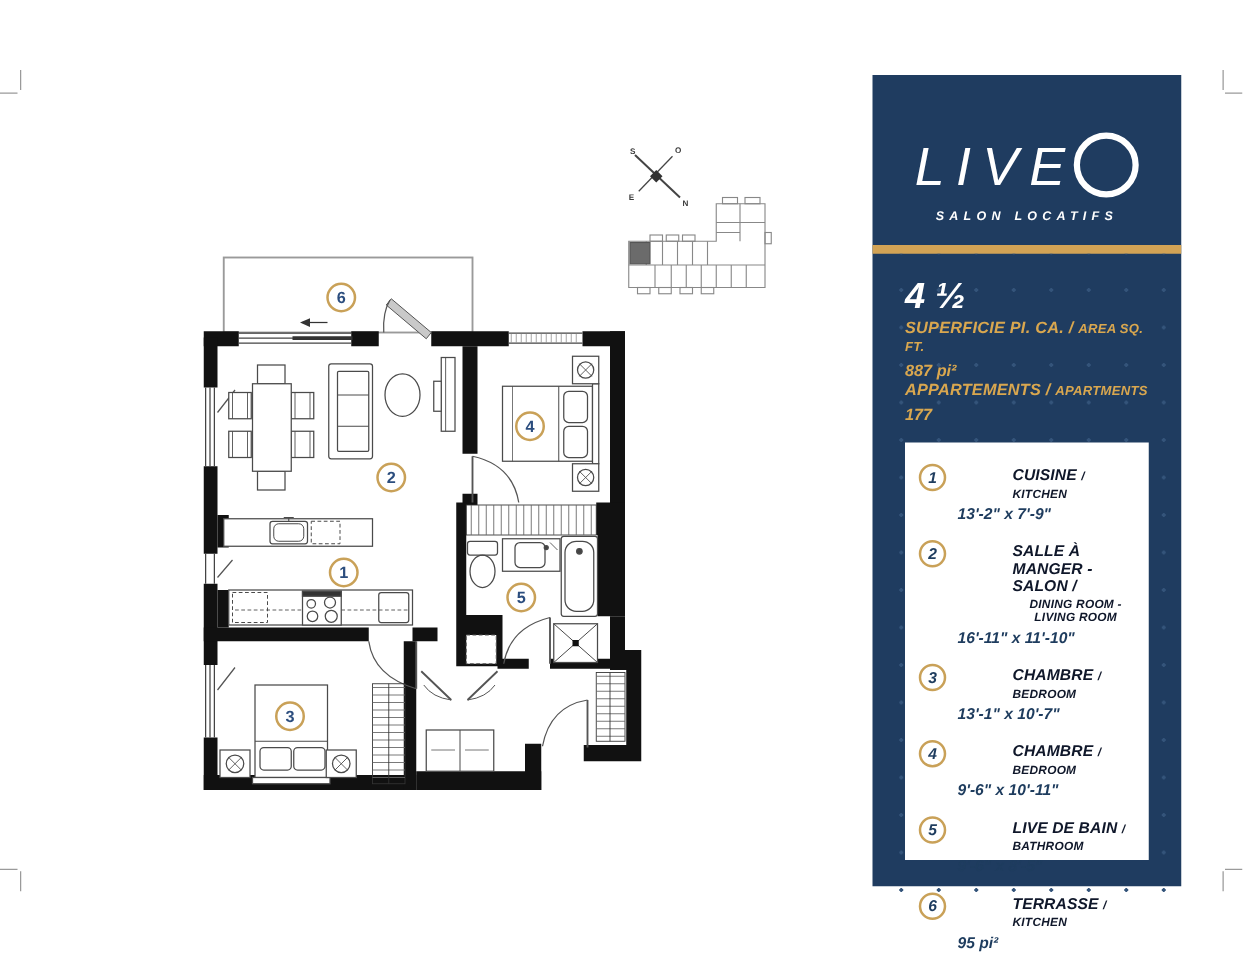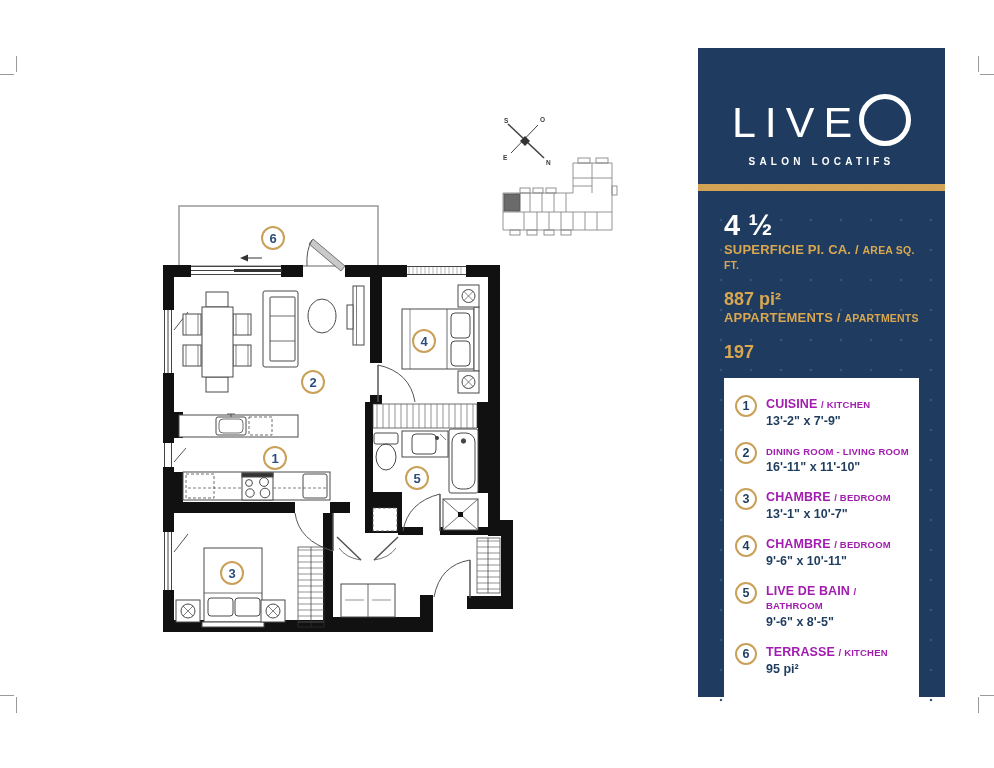--- a/index.html
+++ b/index.html
@@ -12,22 +12,23 @@
   .mark-h{position:absolute;height:1px;width:14px;background:#9a9a9a;}
 
   
   #plan{position:absolute;left:0;top:0;}
   #plan text{font-family:"Liberation Sans",sans-serif;}
   .badge-num{fill:#2b4d7e;font-size:13px;font-weight:bold;}
   .compass-letter{fill:#3a3a3a;font-size:6.5px;font-weight:bold;}
 
   
   .panel{
-    position:absolute;left:698px;top:48px;width:247px;height:649px;
+    position:absolute;left:698px;top:60px;width:247px;height:649px;
     background:#1f3c60;
+    font-style:italic;
   }
   .panel-top{padding-top:50px;text-align:center;}
   .logo-row{white-space:nowrap;}
   .logo-live{
     color:#ffffff;font-size:43px;font-weight:300;letter-spacing:9px;
     vertical-align:middle;
   }
   .logo-ring{
     display:inline-block;width:42px;height:42px;border:5px solid #ffffff;
     border-radius:50%;vertical-align:middle;margin-left:-2px;margin-top:-6px;
@@ -39,33 +40,33 @@
   .gold-stripe{height:7px;background:#d2a355;margin-top:17px;}
   .panel-body{
     position:relative;height:505px;
     padding:18px 26px 0 26px;box-sizing:content-box;
     background-image:radial-gradient(circle,#34547a 1.4px,transparent 1.6px);
     background-size:30px 30px;background-position:8px 14px;
   }
   .unit-type{color:#ffffff;font-size:29px;font-weight:bold;}
   .meta-label{color:#d9a74f;font-weight:bold;font-size:13px;letter-spacing:.2px;}
   .meta-label .en{font-size:10.5px;}
-  .meta-value{color:#d9a74f;font-weight:bold;font-size:18px;margin-top:17px;}
+  .meta-value{color:#d9a74f;font-weight:bold;font-size:13px;margin-top:5px;}
   .card{
     background:#ffffff;margin-top:15px;height:334px;box-sizing:border-box;
     padding:17px 8px 10px 11px;
   }
   .legend-item{display:flex;gap:9px;margin-bottom:14px;}
   .lbadge{
     flex:none;width:22px;height:22px;box-sizing:border-box;border:2px solid #c9a158;
     border-radius:50%;color:#1e3c5e;font-weight:bold;font-size:12.5px;
     text-align:center;line-height:18px;background:#fff;
   }
   .ltext{padding-top:2px;}
-  .item-name{color:#a21caf;font-weight:bold;font-size:12.5px;letter-spacing:.1px;}
+  .item-name{color:#0f172a;font-weight:bold;font-size:12.5px;letter-spacing:.1px;margin-left:44px;}
   .item-name .en{font-size:9.5px;letter-spacing:.2px;}
   .en-block{display:block;margin-top:2px;text-align:center;}
   .item-dims{color:#1e3c5e;font-weight:bold;font-size:12.5px;margin-top:3px;}
 </style>
 </head>
 <body>
 
 <div class="mark-v" style="left:16px;top:56px"></div>
 <div class="mark-h" style="left:0px;top:74px"></div>
 <div class="mark-h" style="left:0px;top:695px"></div>
@@ -361,36 +362,36 @@
     <div class="meta-label">
       <span>SUPERFICIE PI. CA. /</span>
       <span class="en">AREA SQ. FT.</span>
     </div>
     <div class="meta-value">887 pi²</div>
 
     <div class="meta-label">
       <span>APPARTEMENTS /</span>
       <span class="en">APARTMENTS</span>
     </div>
-    <div class="meta-value">197</div>
+    <div class="meta-value">177</div>
 
     <div class="card">
 
       <div class="legend-item">
         <div class="lbadge">1</div>
         <div class="ltext">
           <div class="item-name"><span>CUISINE</span> <span class="en">/ KITCHEN</span></div>
           <div class="item-dims">13'-2" x 7'-9"</div>
         </div>
       </div>
 
       <div class="legend-item">
         <div class="lbadge">2</div>
         <div class="ltext">
-          <div class="item-name"><span class="en en-block">DINING ROOM - LIVING ROOM</span></div>
+          <div class="item-name"><span>SALLE À MANGER - SALON /</span><span class="en en-block">DINING ROOM - LIVING ROOM</span></div>
           <div class="item-dims">16'-11" x 11'-10"</div>
         </div>
       </div>
 
       <div class="legend-item">
         <div class="lbadge">3</div>
         <div class="ltext">
           <div class="item-name"><span>CHAMBRE</span> <span class="en">/ BEDROOM</span></div>
           <div class="item-dims">13'-1" x 10'-7"</div>
         </div>

